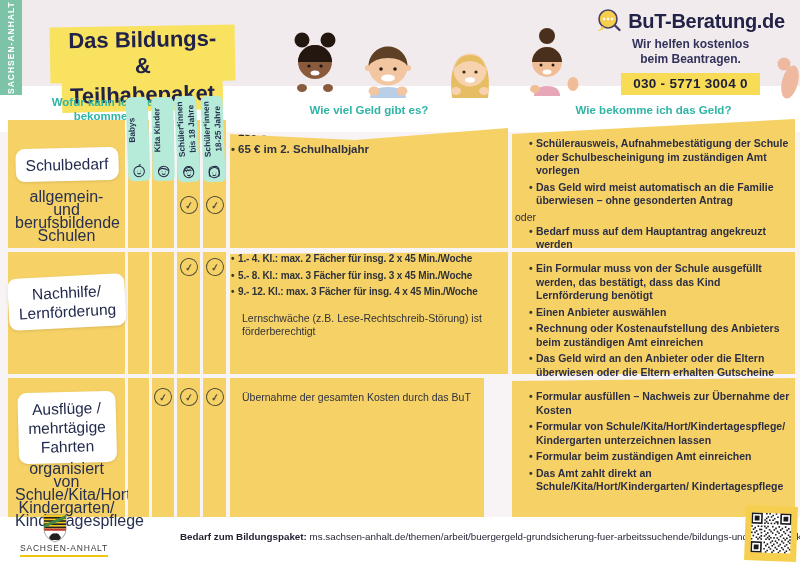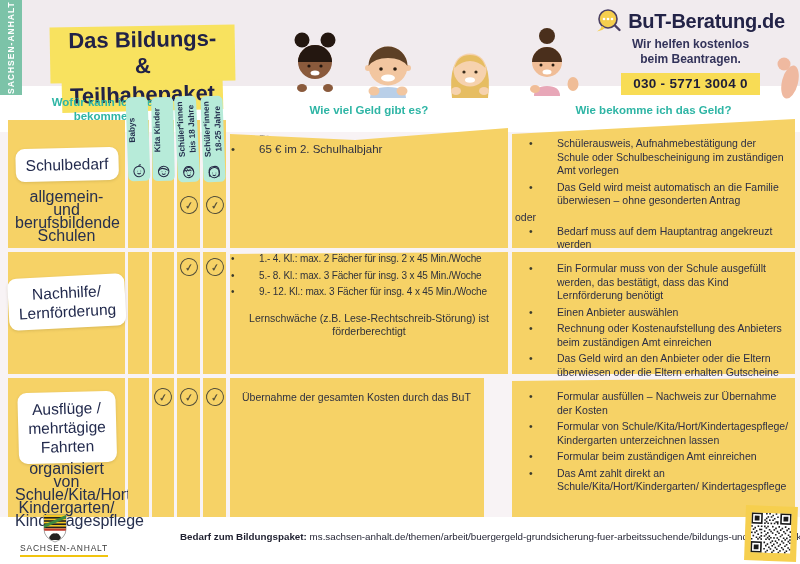--- a/index.html
+++ b/index.html
@@ -40,28 +40,28 @@
   .cell{background:#f6d266;z-index:3;}
   .cat{ text-align:center;}
   .row-title{position:absolute;left:50%;background:#ffffff;border-radius:9px;
     padding:7px 10px;color:#222a4d;font-size:15.5px;line-height:19px;text-align:center;
     box-shadow:0 1px 3px rgba(90,70,20,0.18);white-space:nowrap;}
   .row-title span{display:block;}
   .row-sub{position:absolute;left:50%;transform:translateX(-50%);width:103px;
     font-size:16px;line-height:13px;color:#27304e;text-align:center;}
 
   ul.blist{list-style:none;margin:0;padding:0;}
-  ul.blist li{position:relative;padding-left:29px;margin-bottom:3px;line-height:13.5px;}
+  ul.blist li{position:relative;padding-left:8px;margin-bottom:3px;line-height:13.5px;font-weight:bold;}
   ul.blist li::before{content:"\2022";position:absolute;left:1px;top:0;color:#3a3a2c;}
 
   .amounts1{padding:44px 0 0 14px;font-size:11.5px;color:#2e3040;}
   .amounts1 li{margin-bottom:5px;}
   .amounts2{padding:10px 0 0 12px;font-size:10px;color:#30323a;letter-spacing:-0.15px;}
   .amounts2 li{white-space:nowrap;margin-bottom:2.5px;}
-  .note{font-size:10.5px;color:#30323a;margin:13px 12px 0 12px;line-height:13.5px;text-align:center;}
+  .note{font-size:10.5px;color:#30323a;margin:13px 12px 0 12px;line-height:13.5px;}
   .amount-plain{font-size:10.5px;color:#2e3040;margin:13px 10px 0 12px;line-height:13.5px;}
 
   .how{font-size:10.5px;color:#2c2e45;}
   .how ul.blist{padding:0 4px 0 16px;}
   .how ul.blist li{margin-bottom:3px;}
   .oder{margin:2px 0 2px 3px;font-size:10.5px;}
 
   
   .strip{width:22px;height:84px;background:#b7ebd9;border-radius:5px;z-index:5;}
   .vlabel{position:absolute;left:50%;top:33px;width:76px;height:22px;

